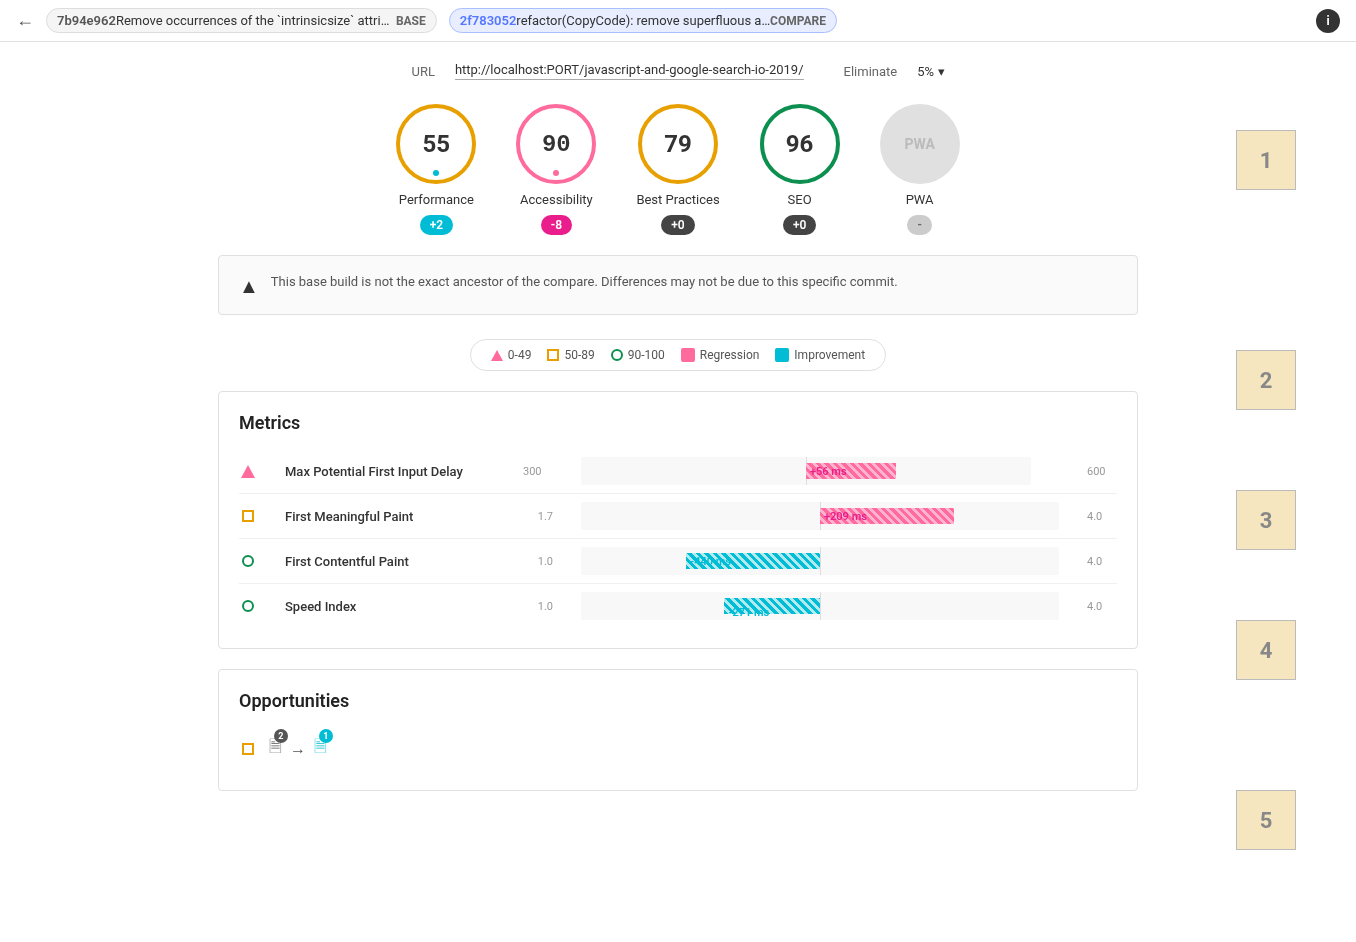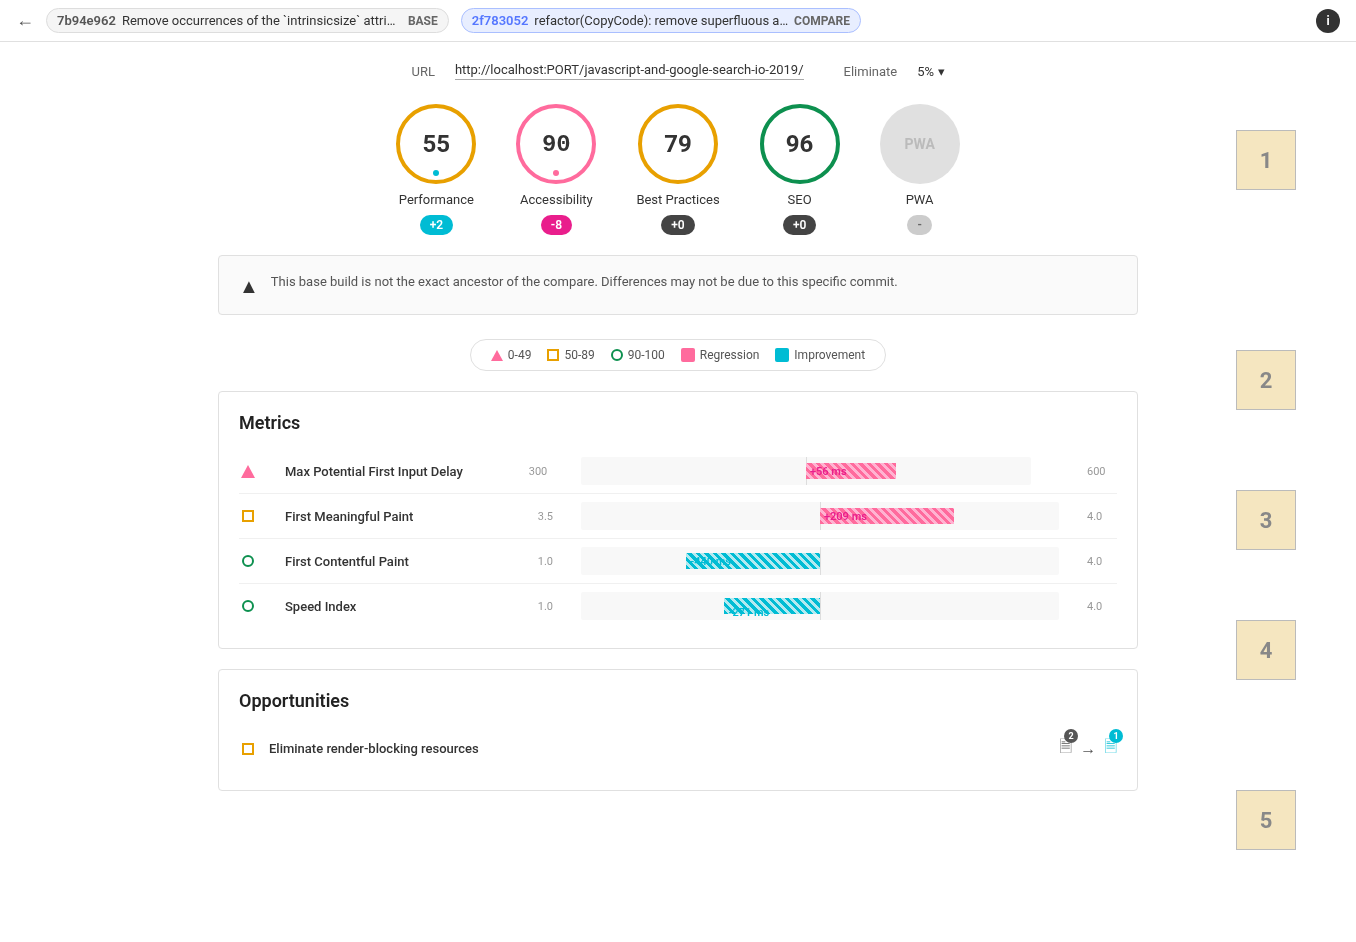--- a/index.html
+++ b/index.html
@@ -4,21 +4,21 @@
   <style>
     * { box-sizing: border-box; margin: 0; padding: 0; }
     body { font-family: -apple-system, BlinkMacSystemFont, 'Segoe UI', Roboto, sans-serif; background: #fff; color: #333; font-size: 14px; }
 
     .top-bar {
       display: flex; align-items: center; padding: 8px 16px; border-bottom: 1px solid #e0e0e0;
       gap: 12px;
     }
     .back-btn { font-size: 18px; cursor: pointer; color: #555; background: none; border: none; }
     .commit-pill {
-      display: flex; align-items: center; gap: 6px; background: #f5f5f5; border: 1px solid #ddd;
+      display: flex; align-items: center; background: #f5f5f5; border: 1px solid #ddd;
       border-radius: 20px; padding: 4px 10px; font-size: 13px;
     }
     .commit-hash { font-weight: 600; color: #555; }
     .commit-msg { color: #333; max-width: 280px; overflow: hidden; text-overflow: ellipsis; white-space: nowrap; }
     .commit-label { font-weight: 700; color: #666; font-size: 12px; }
     .commit-pill.compare { background: #e8eeff; border-color: #aabfff; }
     .commit-hash.compare { color: #5577ff; }
     .info-btn { margin-left: auto; width: 24px; height: 24px; background: #333; color: #fff; border-radius: 50%; display: flex; align-items: center; justify-content: center; font-size: 12px; font-weight: bold; }
 
     .main-content { padding: 20px 40px; max-width: 1000px; margin: 0 auto; }
@@ -167,35 +167,35 @@
     </div>
 
   <div class="section-box">
     <div class="section-title">Metrics</div>
     <div id="metrics-rows-container">
         <div class="metric-row">
     <span style="display:inline-flex;align-items:center;justify-content:center;width:18px;flex-shrink:0;">
             <span style="display:inline-block;width:0;height:0;border-left:7px solid transparent;border-right:7px solid transparent;border-bottom:13px solid #ff6b9d;"></span>
           </span>
     <span style="font-size:13px;font-weight:500;color:#333;min-width:210px;">Max Potential First Input Delay</span>
-    <span style="font-size:11px;color:#999;min-width:30px;text-align:center;">300</span>
+    <span style="font-size:11px;color:#999;min-width:30px;text-align:left;">300</span>
     <div style="flex:1;position:relative;height:28px;background:#f8f8f8;border-radius:2px;">
       <div style="position:absolute;top:0;bottom:0;left:50%;width:1px;background:#ddd;"></div>
       <div style="position:absolute;top:6px;height:16px;left:50%;width:20%;background:repeating-linear-gradient(45deg,#ff6b9d,#ff6b9d 3px,#ffb3d1 3px,#ffb3d1 6px);display:flex;align-items:center;">
         <span style="font-size:11px;font-weight:600;color:#e91e8c;white-space:nowrap;padding:0 4px;">+56 ms</span>
       </div>
     </div>
     <span style="font-size:11px;color:#999;min-width:30px;margin-left:28px;">600</span>
   </div>
         <div class="metric-row">
     <span style="display:inline-flex;align-items:center;justify-content:center;width:18px;flex-shrink:0;">
             <span style="display:inline-block;width:12px;height:12px;border:2px solid #e8a000;"></span>
           </span>
     <span style="font-size:13px;font-weight:500;color:#333;min-width:210px;">First Meaningful Paint</span>
-    <span style="font-size:11px;color:#999;min-width:30px;text-align:right;">3.5</span>
+    <span style="font-size:11px;color:#999;min-width:30px;text-align:right;">1.7</span>
     <div style="flex:1;position:relative;height:28px;background:#f8f8f8;border-radius:2px;">
       <div style="position:absolute;top:0;bottom:0;left:50%;width:1px;background:#ddd;"></div>
       <div style="position:absolute;top:6px;height:16px;left:50%;width:28%;background:repeating-linear-gradient(45deg,#ff6b9d,#ff6b9d 3px,#ffb3d1 3px,#ffb3d1 6px);display:flex;align-items:center;">
         <span style="font-size:11px;font-weight:600;color:#e91e8c;white-space:nowrap;padding:0 4px;">+209 ms</span>
       </div>
     </div>
     <span style="font-size:11px;color:#999;min-width:30px;">4.0</span>
   </div>
         <div class="metric-row">
     <span style="display:inline-flex;align-items:center;justify-content:center;width:18px;flex-shrink:0;">
@@ -228,21 +228,20 @@
       </div>
   </div>
 
   <div class="section-box">
     <div class="section-title">Opportunities</div>
     <div id="opp-rows-container">
         <div class="opp-row">
     <span style="display:inline-flex;align-items:center;justify-content:center;width:18px;flex-shrink:0;">
             <span style="display:inline-block;width:12px;height:12px;border:2px solid #e8a000;"></span>
           </span>
-    <span style="font-size:13px;font-weight:500;color:#333;flex:1;">Eliminate render-blocking resources</span>
     <div style="display:flex;align-items:center;gap:8px;">
       <div style="position:relative;display:inline-flex;">
         <span style="font-size:16px;color:#555;">🗎</span>
         <span style="position:absolute;top:-6px;right:-6px;background:#555;color:#fff;font-size:9px;border-radius:50%;width:14px;height:14px;display:flex;align-items:center;justify-content:center;font-weight:700;">2</span>
       </div>
       <span style="font-size:16px;color:#555;">→</span>
       <div style="position:relative;display:inline-flex;">
         <span style="font-size:16px;color:#00bcd4;">🗎</span>
         <span style="position:absolute;top:-6px;right:-6px;background:#00bcd4;color:#fff;font-size:9px;border-radius:50%;width:14px;height:14px;display:flex;align-items:center;justify-content:center;font-weight:700;">1</span>
       </div>

